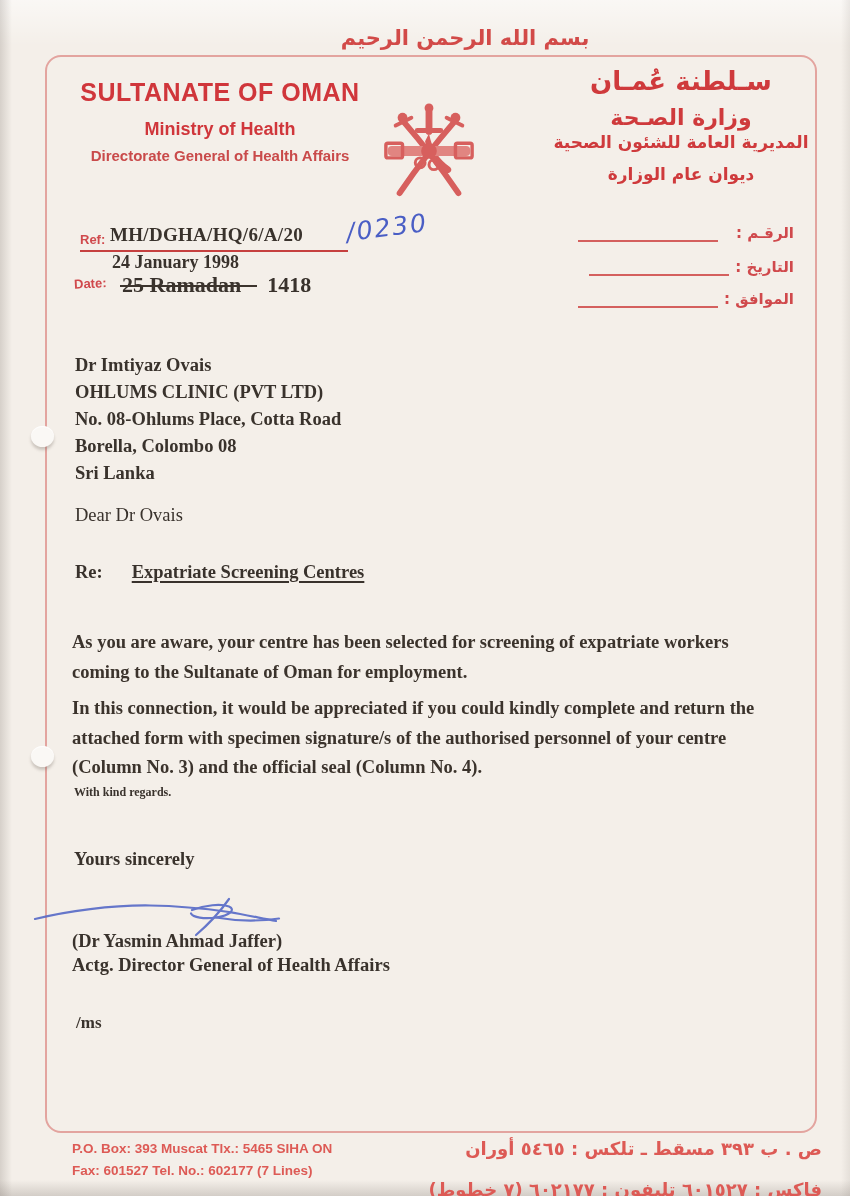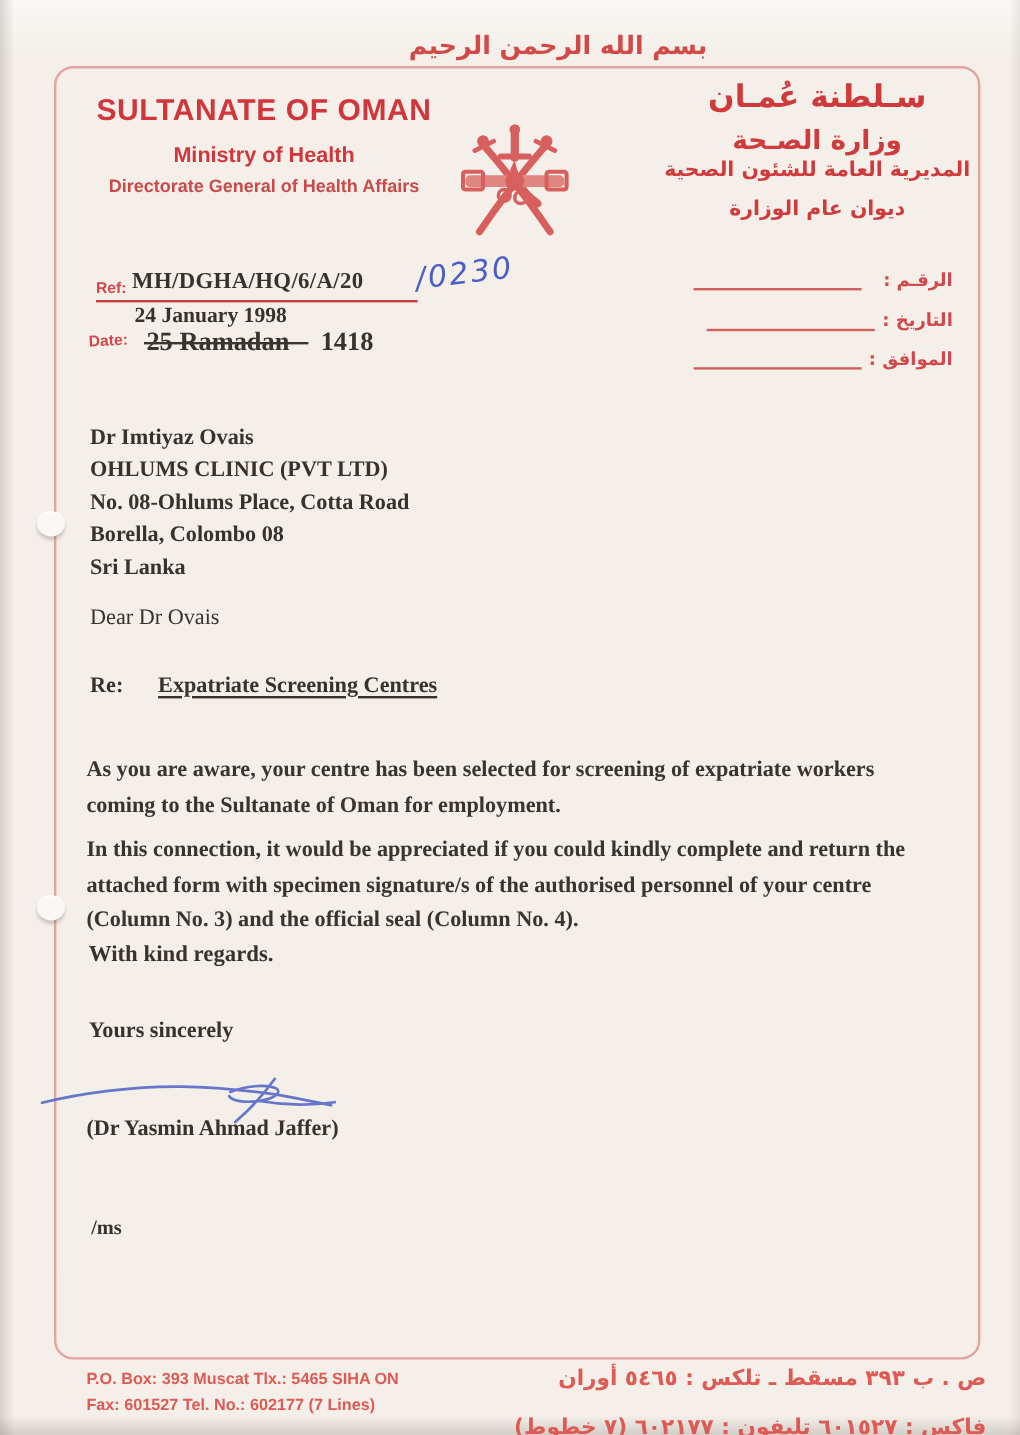--- a/index.html
+++ b/index.html
@@ -56,21 +56,21 @@
   .ar-field .lbl{ font-size:15px; font-weight:bold; color:#d0494c; margin-left:6px; }
   .ar-field .ln{ width:140px; border-bottom:2px solid #d4605e; height:14px; }
 
   .recipient{ position:absolute; left:75px; top:352px; font-size:18.5px; line-height:27px; font-weight:bold; color:#39322c;}
   .dear{ position:absolute; left:75px; top:505px; font-size:18.5px; font-weight:normal;}
   .re-row{ position:absolute; left:75px; top:562px; font-size:18.5px; font-weight:bold;}
   .re-subject{ display:inline-block; margin-left:29px; text-decoration:underline; text-decoration-thickness:2px; text-underline-offset:3px;}
   .para{ position:absolute; left:72px; font-size:18.5px; line-height:29.5px; font-weight:bold; color:#3b332c;}
   .p1{ top:628px; width:672px; }
   .p2{ top:694px; width:694px; }
-  .regards{ position:absolute; left:74px; top:785px; font-size:19px; font-weight:bold;}
+  .regards{ position:absolute; left:74px; top:785px; font-size:12px; font-weight:bold;}
   .sincerely{ position:absolute; left:74px; top:849px; font-size:18.5px; font-weight:bold;}
   .signature{ position:absolute; left:32px; top:892px; z-index:3;}
   .sig-name{ position:absolute; left:72px; top:931px; font-size:18.5px; font-weight:bold;}
   .sig-title{ position:absolute; left:72px; top:955px; font-size:18.5px; font-weight:bold;}
   .initials{ position:absolute; left:76px; top:1013px; font-size:17px; font-weight:bold;}
 
   .footer-left{ position:absolute; left:72px; top:1141px; font-size:13.5px; font-weight:bold; color:#dd5a55; font-family:"Liberation Sans", sans-serif;}
   .footer-left .f2{ margin-top:7px; }
   .footer-right{ position:absolute; right:28px; top:1138px; text-align:right; font-size:18px; font-weight:bold; color:#dd5a55;}
   .footer-right .f2{ margin-top:20px; }
@@ -174,20 +174,21 @@
       <g stroke="#5266c6" stroke-width="2.2" fill="none" stroke-linecap="round" opacity="0.88">
         <path d="M3,27 C35,19 80,13 118,13.5 C152,14 176,17 197,20 C212,22.5 228,26 244,29"></path>
         <path d="M160,18 C173,13 189,11.5 197,14.5 C204,17.5 198,23.5 184,25.5 C172,27 161,25.5 159,21.5"></path>
         <path d="M197,7 C190,17 178,31 164,43"></path>
         <path d="M184,25.5 C204,29 226,29.5 247,26.5"></path>
       </g>
     </svg>
   </div>
 
   <div class="sig-name">(Dr Yasmin Ahmad Jaffer)</div>
+  <div class="sig-title">Actg. Director General of Health Affairs</div>
   <div class="initials">/ms</div>
 
   <div class="footer-left">
     <div class="f1">P.O. Box: 393 Muscat Tlx.: 5465 SIHA ON</div>
     <div class="f2">Fax: 601527 Tel. No.: 602177 (7 Lines)</div>
   </div>
   <div class="footer-right ar">
     <div class="f1">ص . ب ٣٩٣ مسقط ـ تلكس : ٥٤٦٥ أوران</div>
     <div class="f2">فاكس : ٦٠١٥٢٧ تليفون : ٦٠٢١٧٧ (٧ خطوط)</div>
   </div>

